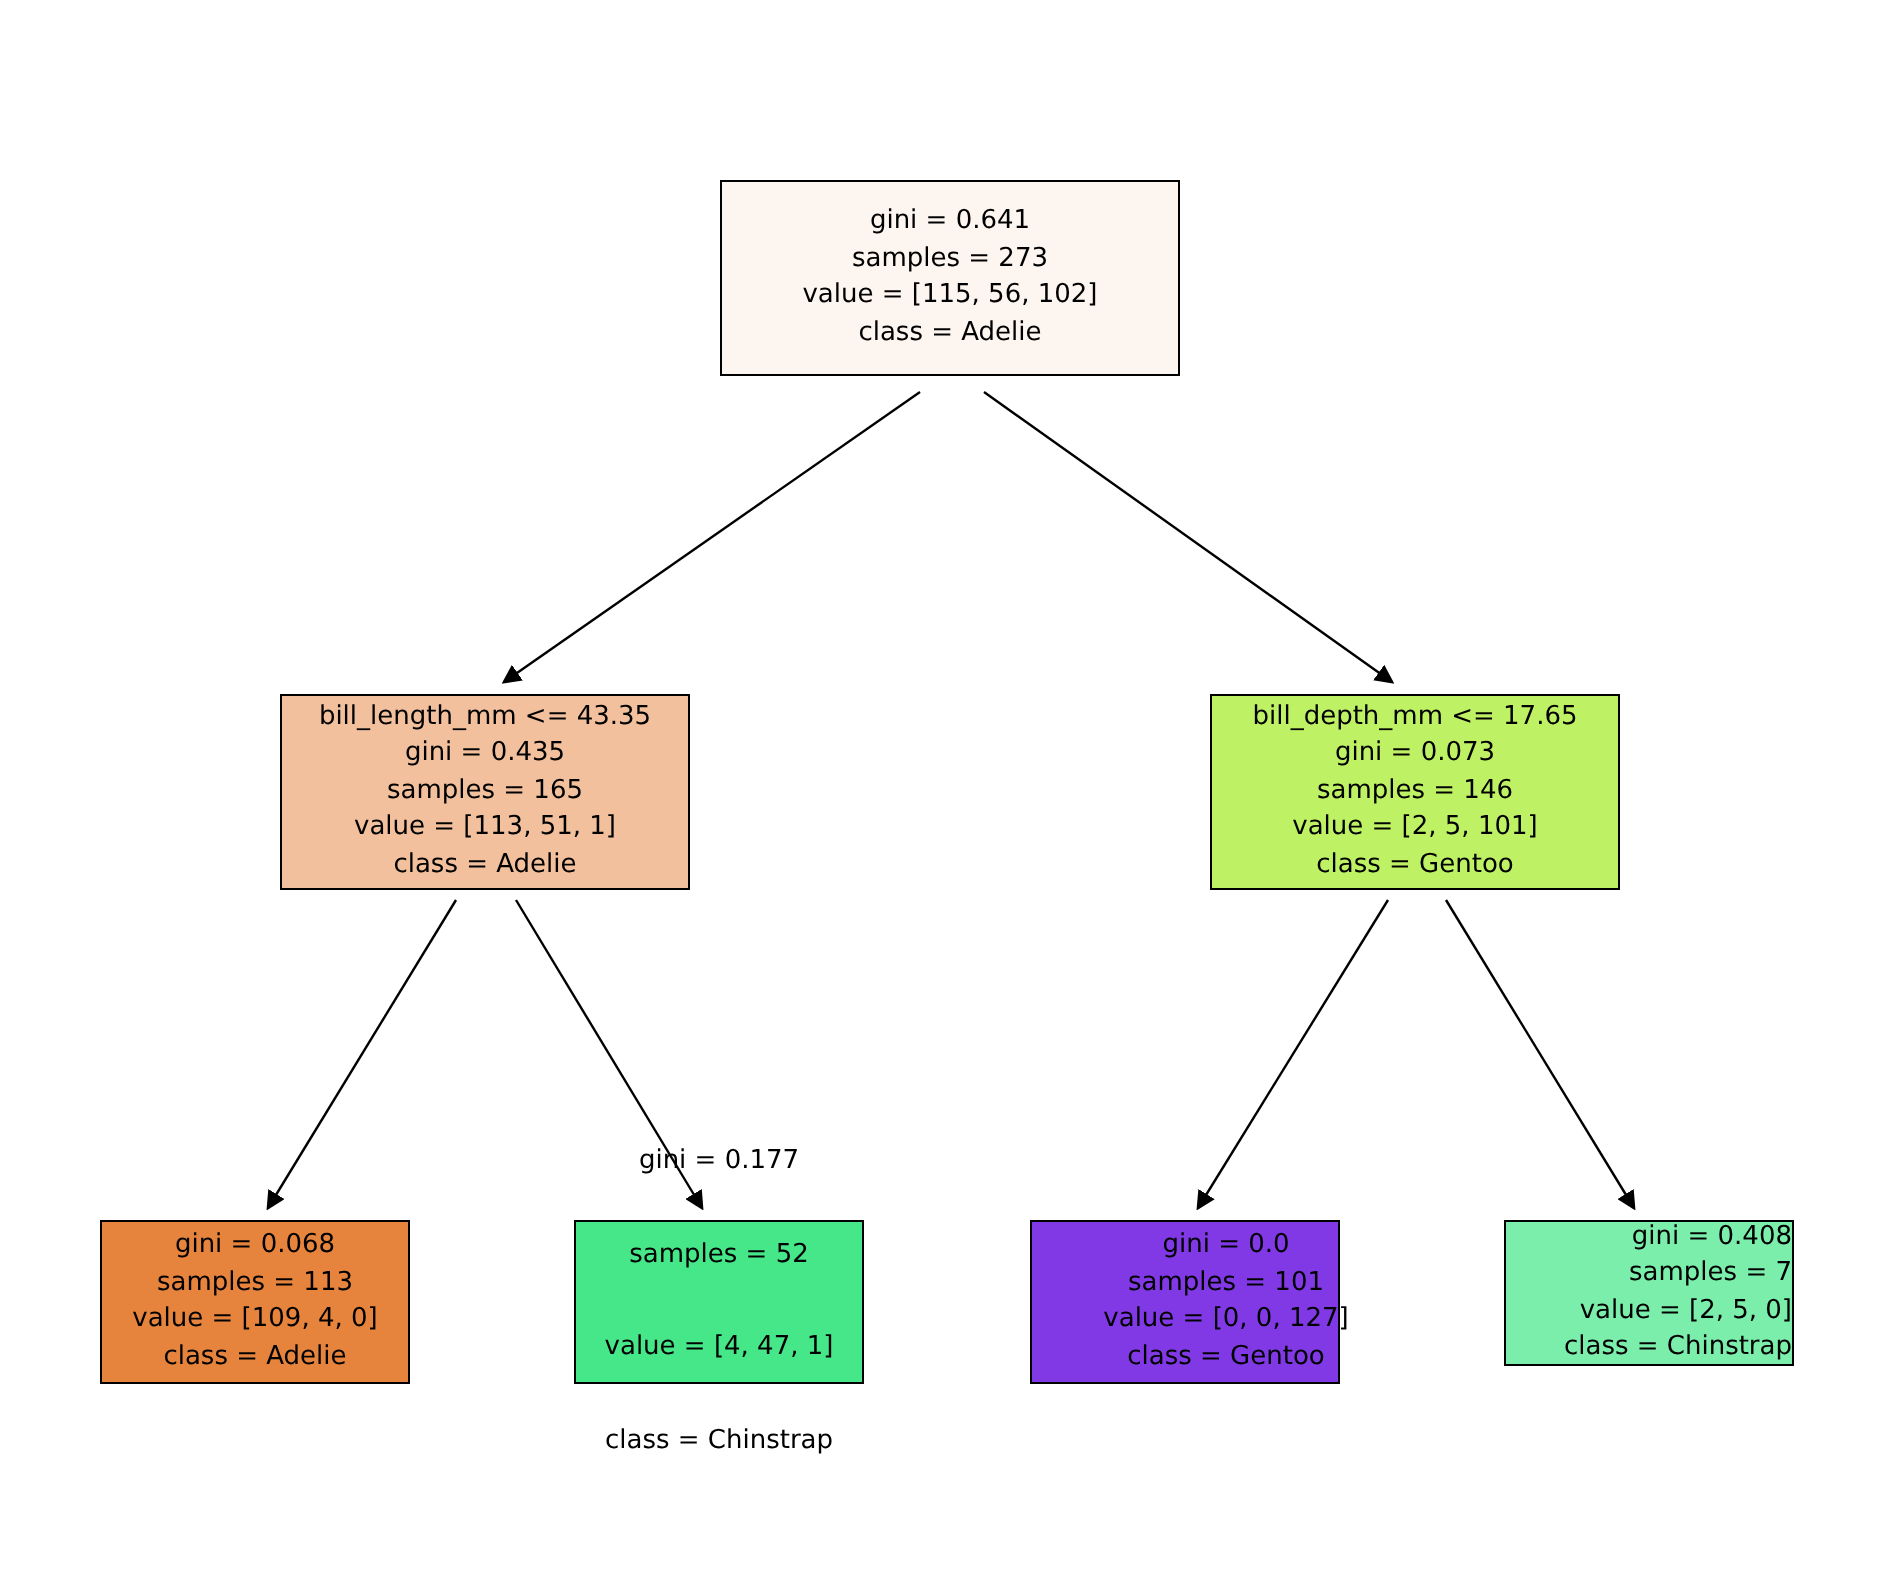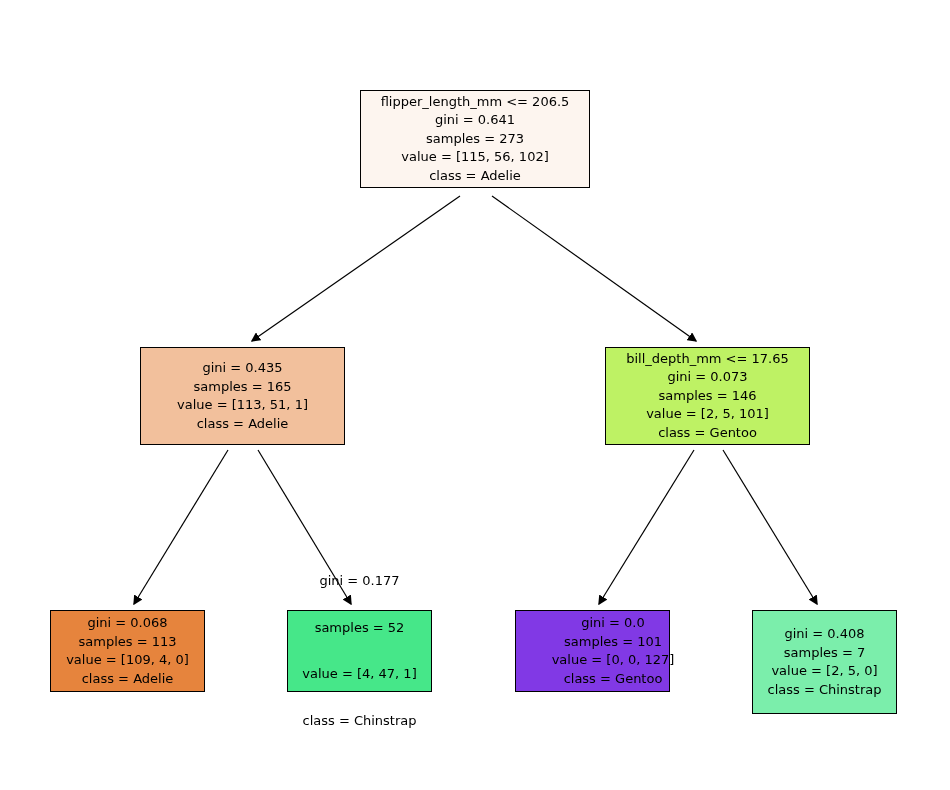--- a/index.html
+++ b/index.html
@@ -26,21 +26,21 @@
     line-height: 18.5px;
     text-align: center;
   }
   .node span { display: block; white-space: nowrap; }
   .node-root    { left: 360px; top: 90px;  width: 230px; height: 98px; }
   .node-left    { left: 140px; top: 347px; width: 205px; height: 98px; }
   .node-right   { left: 605px; top: 347px; width: 205px; height: 98px; }
   .leaf-ll      { left: 50px;  top: 610px; width: 155px; height: 82px; }
   .leaf-lr      { left: 287px; top: 610px; width: 145px; height: 82px; gap: 28px; }
   .leaf-rl      { left: 515px; top: 610px; width: 155px; height: 82px; padding-left: 41px; }
-  .leaf-rr      { left: 752px; top: 610px; width: 145px; height: 104px; }
+  .leaf-rr      { left: 752px; top: 610px; width: 145px; height: 73px; align-items: flex-end; }
 </style>
 </head>
 <body>
 
 <div class="canvas">
 
   <svg class="edges" viewBox="0 0 950 790" xmlns="http://www.w3.org/2000/svg">
     <defs>
       <marker id="arrow" viewBox="0 0 10 10" refX="8.5" refY="5" markerWidth="8" markerHeight="8" orient="auto-start-reverse">
         <path d="M0,0 L10,5 L0,10 z" fill="#000"></path>
@@ -48,28 +48,28 @@
     </defs>
     <line x1="460" y1="196" x2="252" y2="341" stroke="#000" stroke-width="1.2" marker-end="url(#arrow)"></line>
     <line x1="492" y1="196" x2="696" y2="341" stroke="#000" stroke-width="1.2" marker-end="url(#arrow)"></line>
     <line x1="228" y1="450" x2="134" y2="604" stroke="#000" stroke-width="1.2" marker-end="url(#arrow)"></line>
     <line x1="258" y1="450" x2="351" y2="604" stroke="#000" stroke-width="1.2" marker-end="url(#arrow)"></line>
     <line x1="694" y1="450" x2="599" y2="604" stroke="#000" stroke-width="1.2" marker-end="url(#arrow)"></line>
     <line x1="723" y1="450" x2="817" y2="604" stroke="#000" stroke-width="1.2" marker-end="url(#arrow)"></line>
   </svg>
 
   <div class="node node-root" style="background: rgb(253, 245, 239);">
-    <span>flipper_length_mm &lt;= 206.5</span>
     <span>gini = 0.641</span>
     <span>samples = 273</span>
     <span>value = [115, 56, 102]</span>
     <span>class = Adelie</span>
   </div>
 
   <div class="node node-left" style="background: rgb(242, 192, 156);">
+    <span>bill_length_mm &lt;= 43.35</span>
     <span>gini = 0.435</span>
     <span>samples = 165</span>
     <span>value = [113, 51, 1]</span>
     <span>class = Adelie</span>
   </div>
 
   <div class="node node-right" style="background: #bef264;">
     <span>bill_depth_mm &lt;= 17.65</span>
     <span>gini = 0.073</span>
     <span>samples = 146</span>

